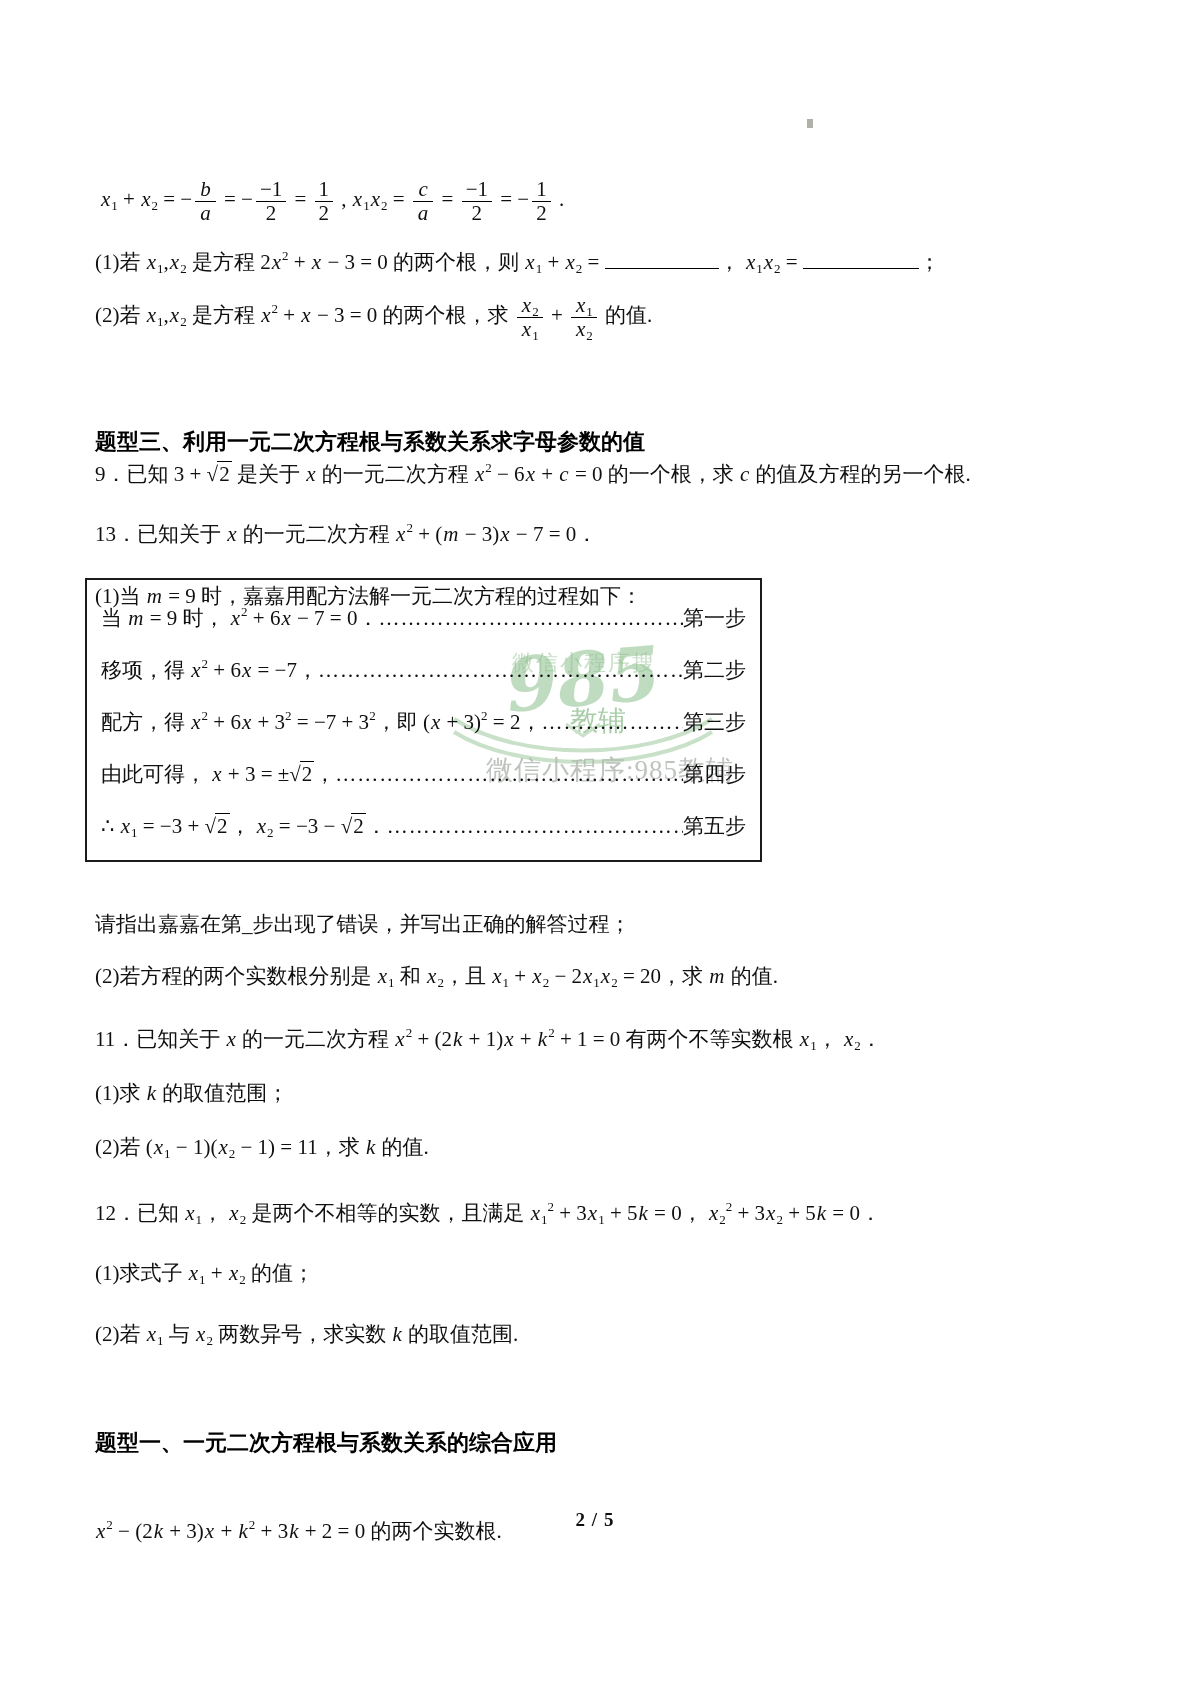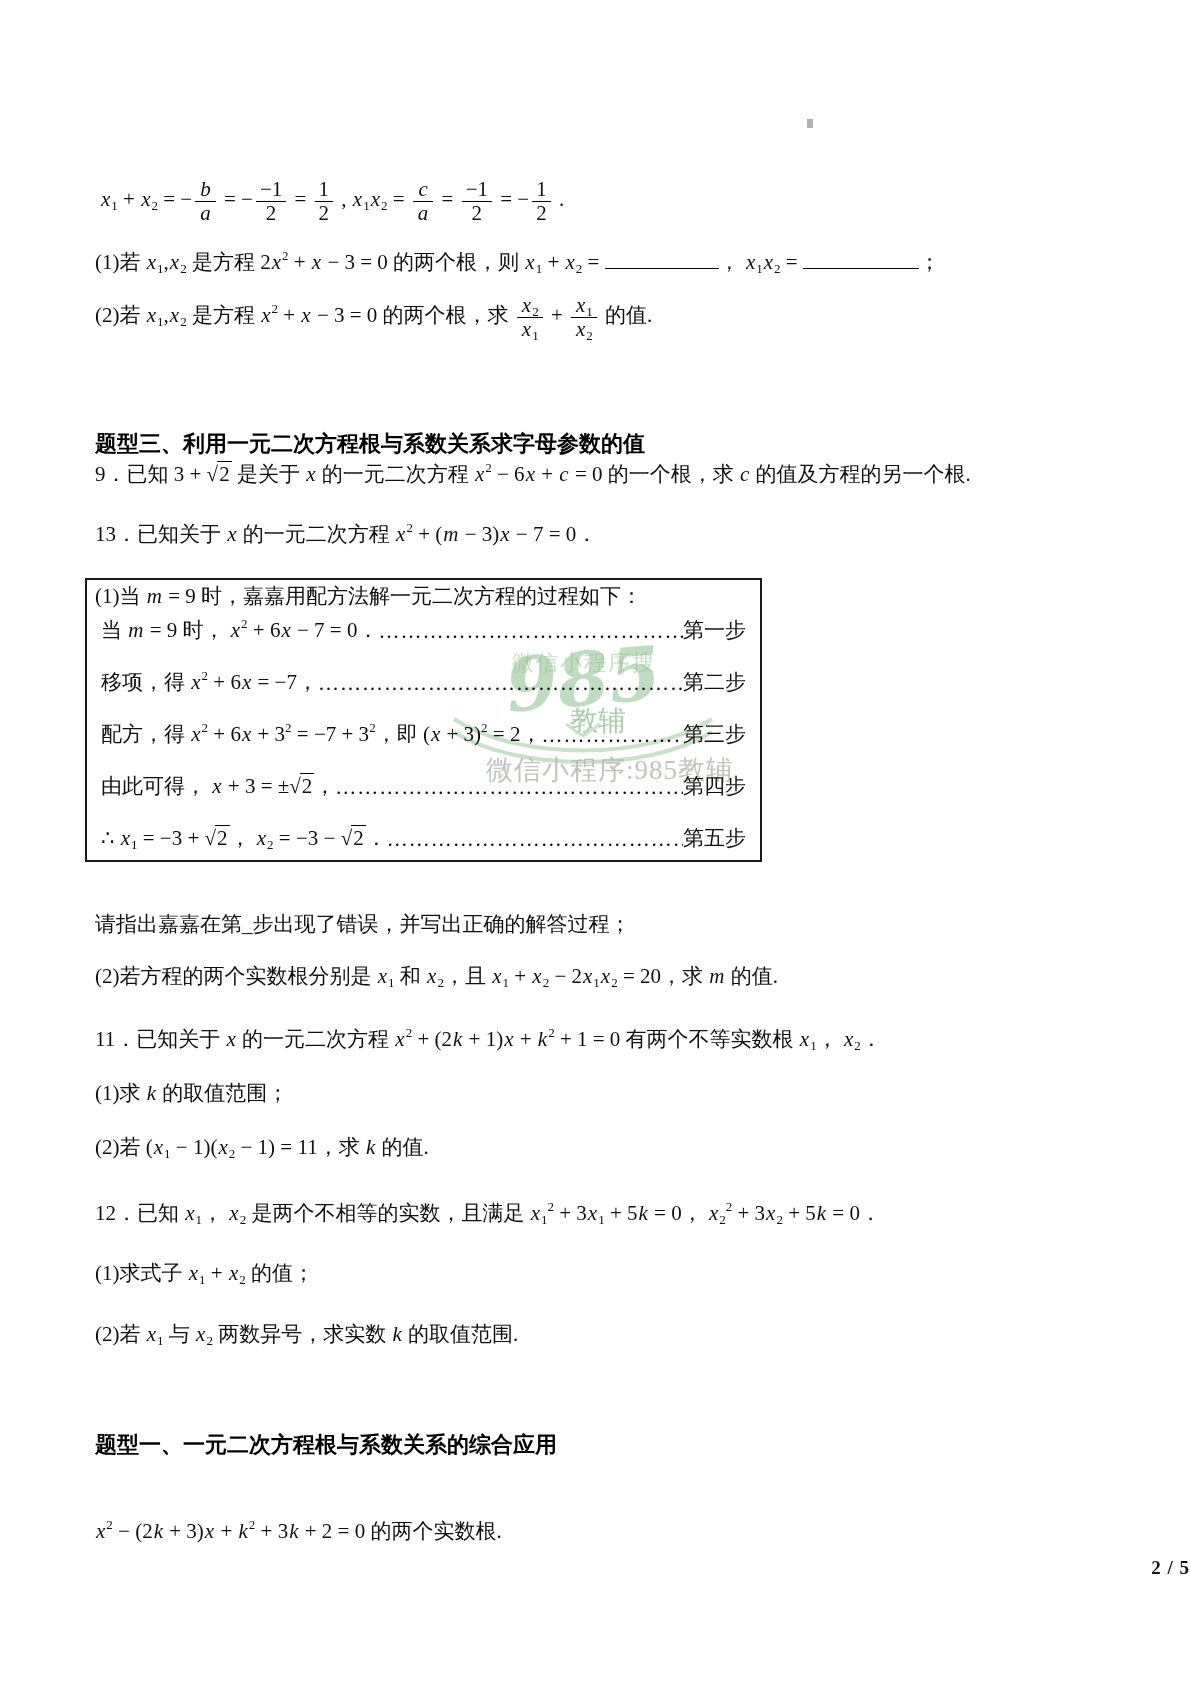--- a/index.html
+++ b/index.html
@@ -16,33 +16,33 @@
   .line sub,.bstep sub{font-size:13px;line-height:0;vertical-align:-4px;}
   .line sup,.bstep sup{font-size:13px;line-height:0;vertical-align:9px;}
   .rfrac{display:inline-block;vertical-align:-0.68em;text-align:center;line-height:1.1;margin:0 3px;}
   .rnum{display:block;border-bottom:1.4px solid #000;padding:0 4px;}
   .rden{display:block;padding:0 4px;}
   .rsqrt{white-space:nowrap;}
   .rsign{letter-spacing:-1px;}
   .rrad{border-top:1.4px solid #000;padding:0 2px;}
   .rblank{display:inline-block;border-bottom:1.6px solid #000;height:21px;vertical-align:baseline;}
   .heading{
-    font-family:Liberation Sans, sans-serif;
+    font-family:Liberation Mono, monospace;
     font-weight:bold;font-size:22px;color:#000;
   }
   .box{
     position:absolute;left:85px;top:578px;width:677px;height:284px;
     border:2px solid #1b1b1b;box-sizing:border-box;padding:12px 14px 0 14px;
   }
-  .bstep{display:flex;align-items:flex-end;height:52px;font-size:21px;white-space:nowrap;}
+  .bstep{display:flex;align-items:center;height:52px;font-size:21px;white-space:nowrap;}
   .bc{flex:0 0 auto;}
   .bdots{flex:1 1 auto;min-width:0;overflow:hidden;white-space:nowrap;letter-spacing:1px;}
   .blabel{flex:0 0 auto;}
   .footer{
-    position:absolute;top:1557px;left:0;width:100%;text-align:right;
+    position:absolute;top:1509px;left:0;width:100%;text-align:center;
     font-weight:bold;font-size:19px;letter-spacing:1px;
   }
   .wm-green{position:absolute;left:440px;top:628px;width:300px;height:140px;pointer-events:none;}
   .wm-t1{position:absolute;left:72px;top:20px;font-size:22px;letter-spacing:2px;color:#c7dfc7;}
   .wm-big{
     position:absolute;left:66px;top:14px;font-size:74px;line-height:1;
     font-style:italic;font-weight:bold;color:rgba(140,191,140,0.55);
     transform:rotate(-5deg);font-family:"DejaVu Serif",serif;
   }
   .wm-t2{position:absolute;left:130px;top:74px;font-size:28px;color:rgba(146,193,146,0.8);}

